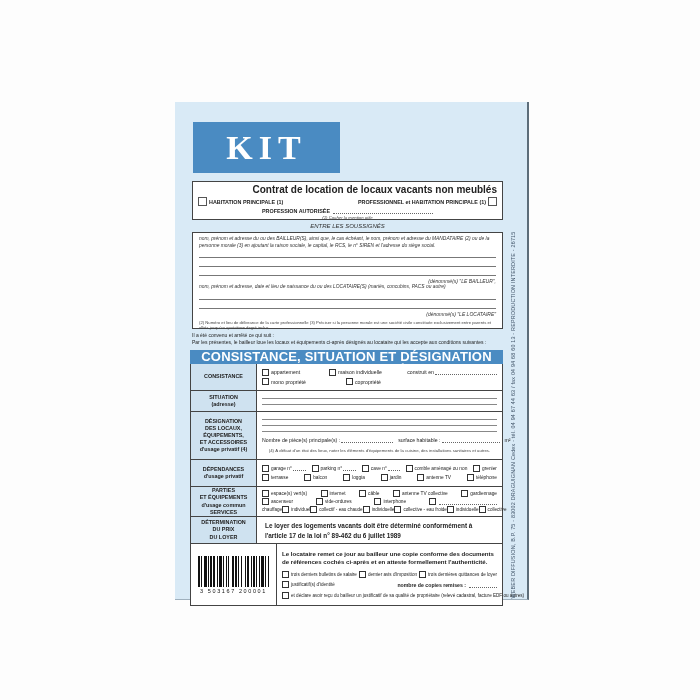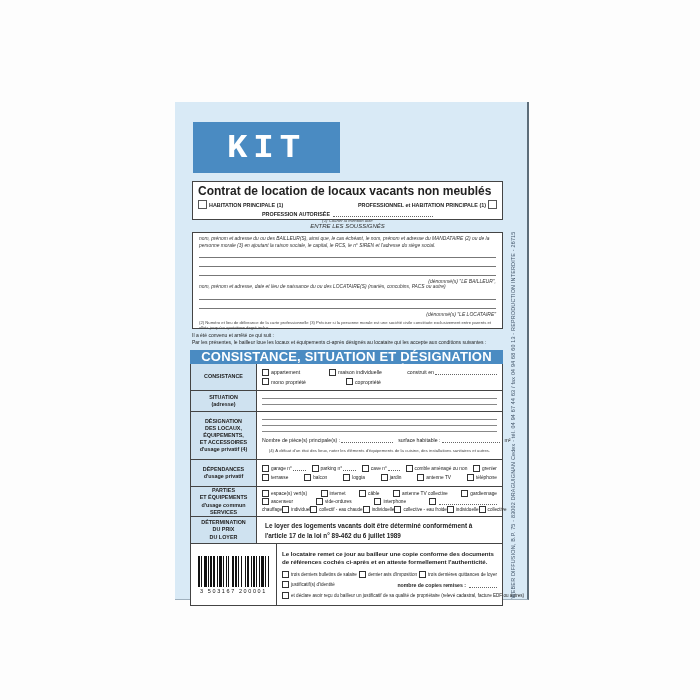--- a/index.html
+++ b/index.html
@@ -5,29 +5,29 @@
   html,body{margin:0;padding:0;}
   body{width:700px;height:700px;background:#fdfdfd;position:relative;
        font-family:"Liberation Sans",sans-serif;color:#222;overflow:hidden;}
 
   .paper{position:absolute;left:175px;top:102px;width:352px;height:497px;
          background:#d9eaf6;border-right:2px solid #5d6d79;border-bottom:1px solid #9fb0bd;}
 
   
   .bluebox{position:absolute;background:#4a8bc2;display:flex;align-items:center;justify-content:center;}
   .kit-box{left:18px;top:20px;width:147px;height:51px;}
-  .kit-text{font-family:Liberation Mono, monospace;font-weight:bold;color:#fff;font-size:34px;letter-spacing:6px;}
+  .kit-text{font-family:Liberation Serif, serif;font-weight:bold;color:#fff;font-size:34px;letter-spacing:6px;}
   .lhv-box{left:177px;top:20px;width:148px;height:51px;}
   .lhv-text{font-family:"DejaVu Serif",serif;font-weight:bold;color:#fff;font-size:13.5px;
             line-height:1.18;text-align:center;}
 
   
   .contract-box{position:absolute;left:17px;top:79px;width:311px;height:39px;background:#fff;
                 border:1px solid #444;box-sizing:border-box;padding:2px 5px 1px;}
-  .c-title{font-size:12px;font-weight:bold;text-align:left;}
+  .c-title{font-size:10px;font-weight:bold;text-align:right;}
   .c-opts{display:flex;justify-content:space-between;align-items:center;margin-top:2px;
           font-size:5.4px;font-weight:bold;}
   .c-opt{display:inline-flex;align-items:center;gap:2px;}
   .bigcb{display:inline-block;width:7px;height:7px;border:1px solid #555;background:#fff;flex:none;}
   .c-prof{display:flex;justify-content:center;align-items:flex-end;gap:3px;margin-top:2px;
           font-size:5.4px;font-weight:bold;}
   .c-profline{display:inline-block;width:100px;border-bottom:1px dotted #666;height:5px;}
   .c-note{font-size:4.3px;font-style:italic;text-align:center;margin-top:1px;color:#444;}
 
   .entre{position:absolute;left:17px;top:121px;width:311px;text-align:center;

